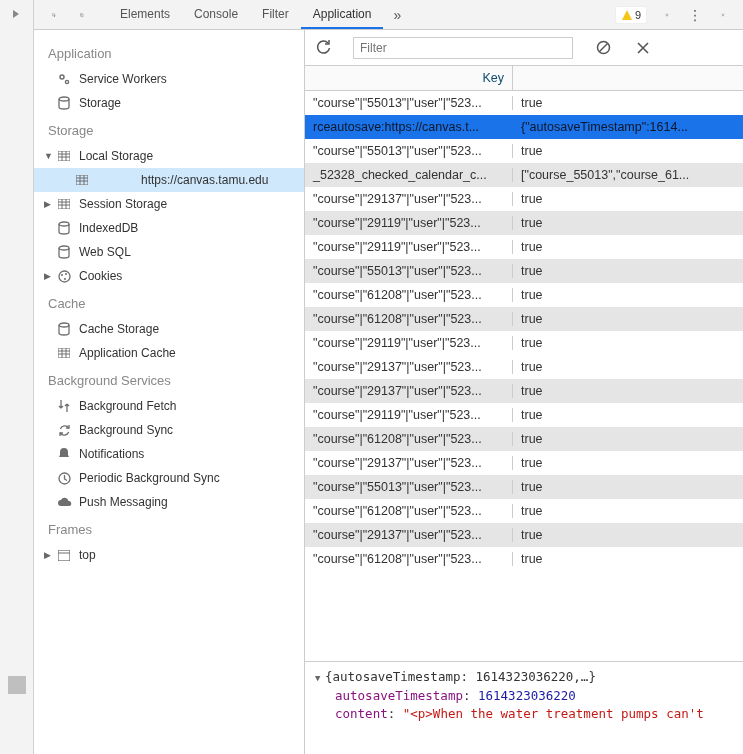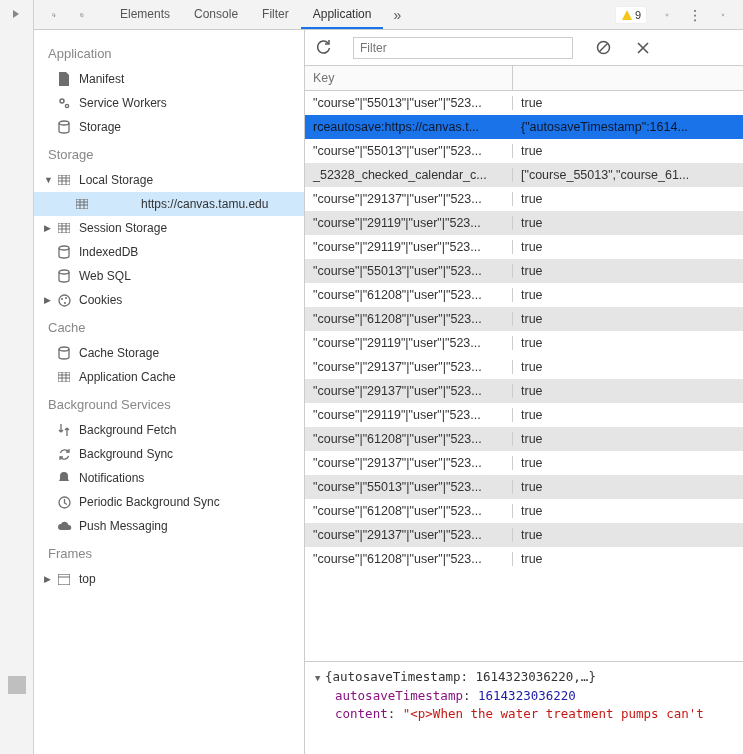--- a/index.html
+++ b/index.html
@@ -27,21 +27,21 @@
 .tree-item.active { background: #cfe8fc; }
 .tree-item .tri { width: 10px; display: inline-block; margin-left: -12px; margin-right: 2px; color: #666; font-size: 9px; }
 
 .content { flex: 1; display: flex; flex-direction: column; min-width: 0; }
 .toolbar { height: 36px; display: flex; align-items: center; padding: 0 8px; border-bottom: 1px solid #ccc; gap: 20px; }
 .toolbar .ibtn { width: 20px; height: 20px; display: inline-flex; align-items: center; justify-content: center; cursor: pointer; color: #555; }
 .filter { flex: 0 0 220px; height: 22px; border: 1px solid #ccc; padding: 0 6px; font-size: 12px; }
 
 .data-area { flex: 1; display: flex; flex-direction: column; min-height: 0; }
 .grid { flex: 1; display: flex; flex-direction: column; min-height: 0; border-bottom: 1px solid #ccc; }
-.grid-head { display: flex; border-bottom: 1px solid #ccc; background: #fafafa; color: #737373; }
+.grid-head { display: flex; border-bottom: 1px solid #ccc; background: #fafafa; color: #0c4a6e; text-align: right; }
 .grid-head .col { padding: 5px 8px; font-size: 12.5px; }
 .colk { flex: 0 0 208px; border-right: 1px solid #ccc; overflow: hidden; text-overflow: ellipsis; white-space: nowrap; }
 .colv { flex: 1; overflow: hidden; text-overflow: ellipsis; white-space: nowrap; }
 .grid-body { flex: 1; overflow-y: scroll; }
 .row { display: flex; height: 24px; align-items: center; }
 .row .colk, .row .colv { padding: 0 8px; font-size: 12.5px; }
 .row.even { background: #e5e5e5; }
 .row.sel { background: #1a73e8; color: #0f172a; }
 .row.sel .colk { border-right-color: #1a73e8; }
 .grid-body::-webkit-scrollbar { width: 16px; }
@@ -108,28 +108,20 @@
           <path d="M3 3 L13 13 M13 3 L3 13" stroke="#555" stroke-width="1.6"></path>
         </svg>
     </span>
   </div>
 
   <div class="split">
     <div class="sidebar">
       <div class="section-h">Application</div>
       <div class="tree-item">
           <span class="icn">
-            <svg width="12" height="14" viewBox="0 0 12 14">
-              <path d="M1 0h7l3 3v11H1z" fill="#6e6e6e"></path>
-            </svg>
-          </span>
-          <span>Manifest</span>
-        </div>
-      <div class="tree-item">
-          <span class="icn">
             <svg width="14" height="14" viewBox="0 0 14 14">
               <circle cx="5" cy="5" r="2" fill="none" stroke="#6e6e6e" stroke-width="1.5"></circle>
               <circle cx="10" cy="10" r="1.6" fill="none" stroke="#6e6e6e" stroke-width="1.4"></circle>
             </svg>
           </span>
           <span>Service Workers</span>
         </div>
       <div class="tree-item">
           <span class="icn">
             <svg width="12" height="14" viewBox="0 0 12 14">

